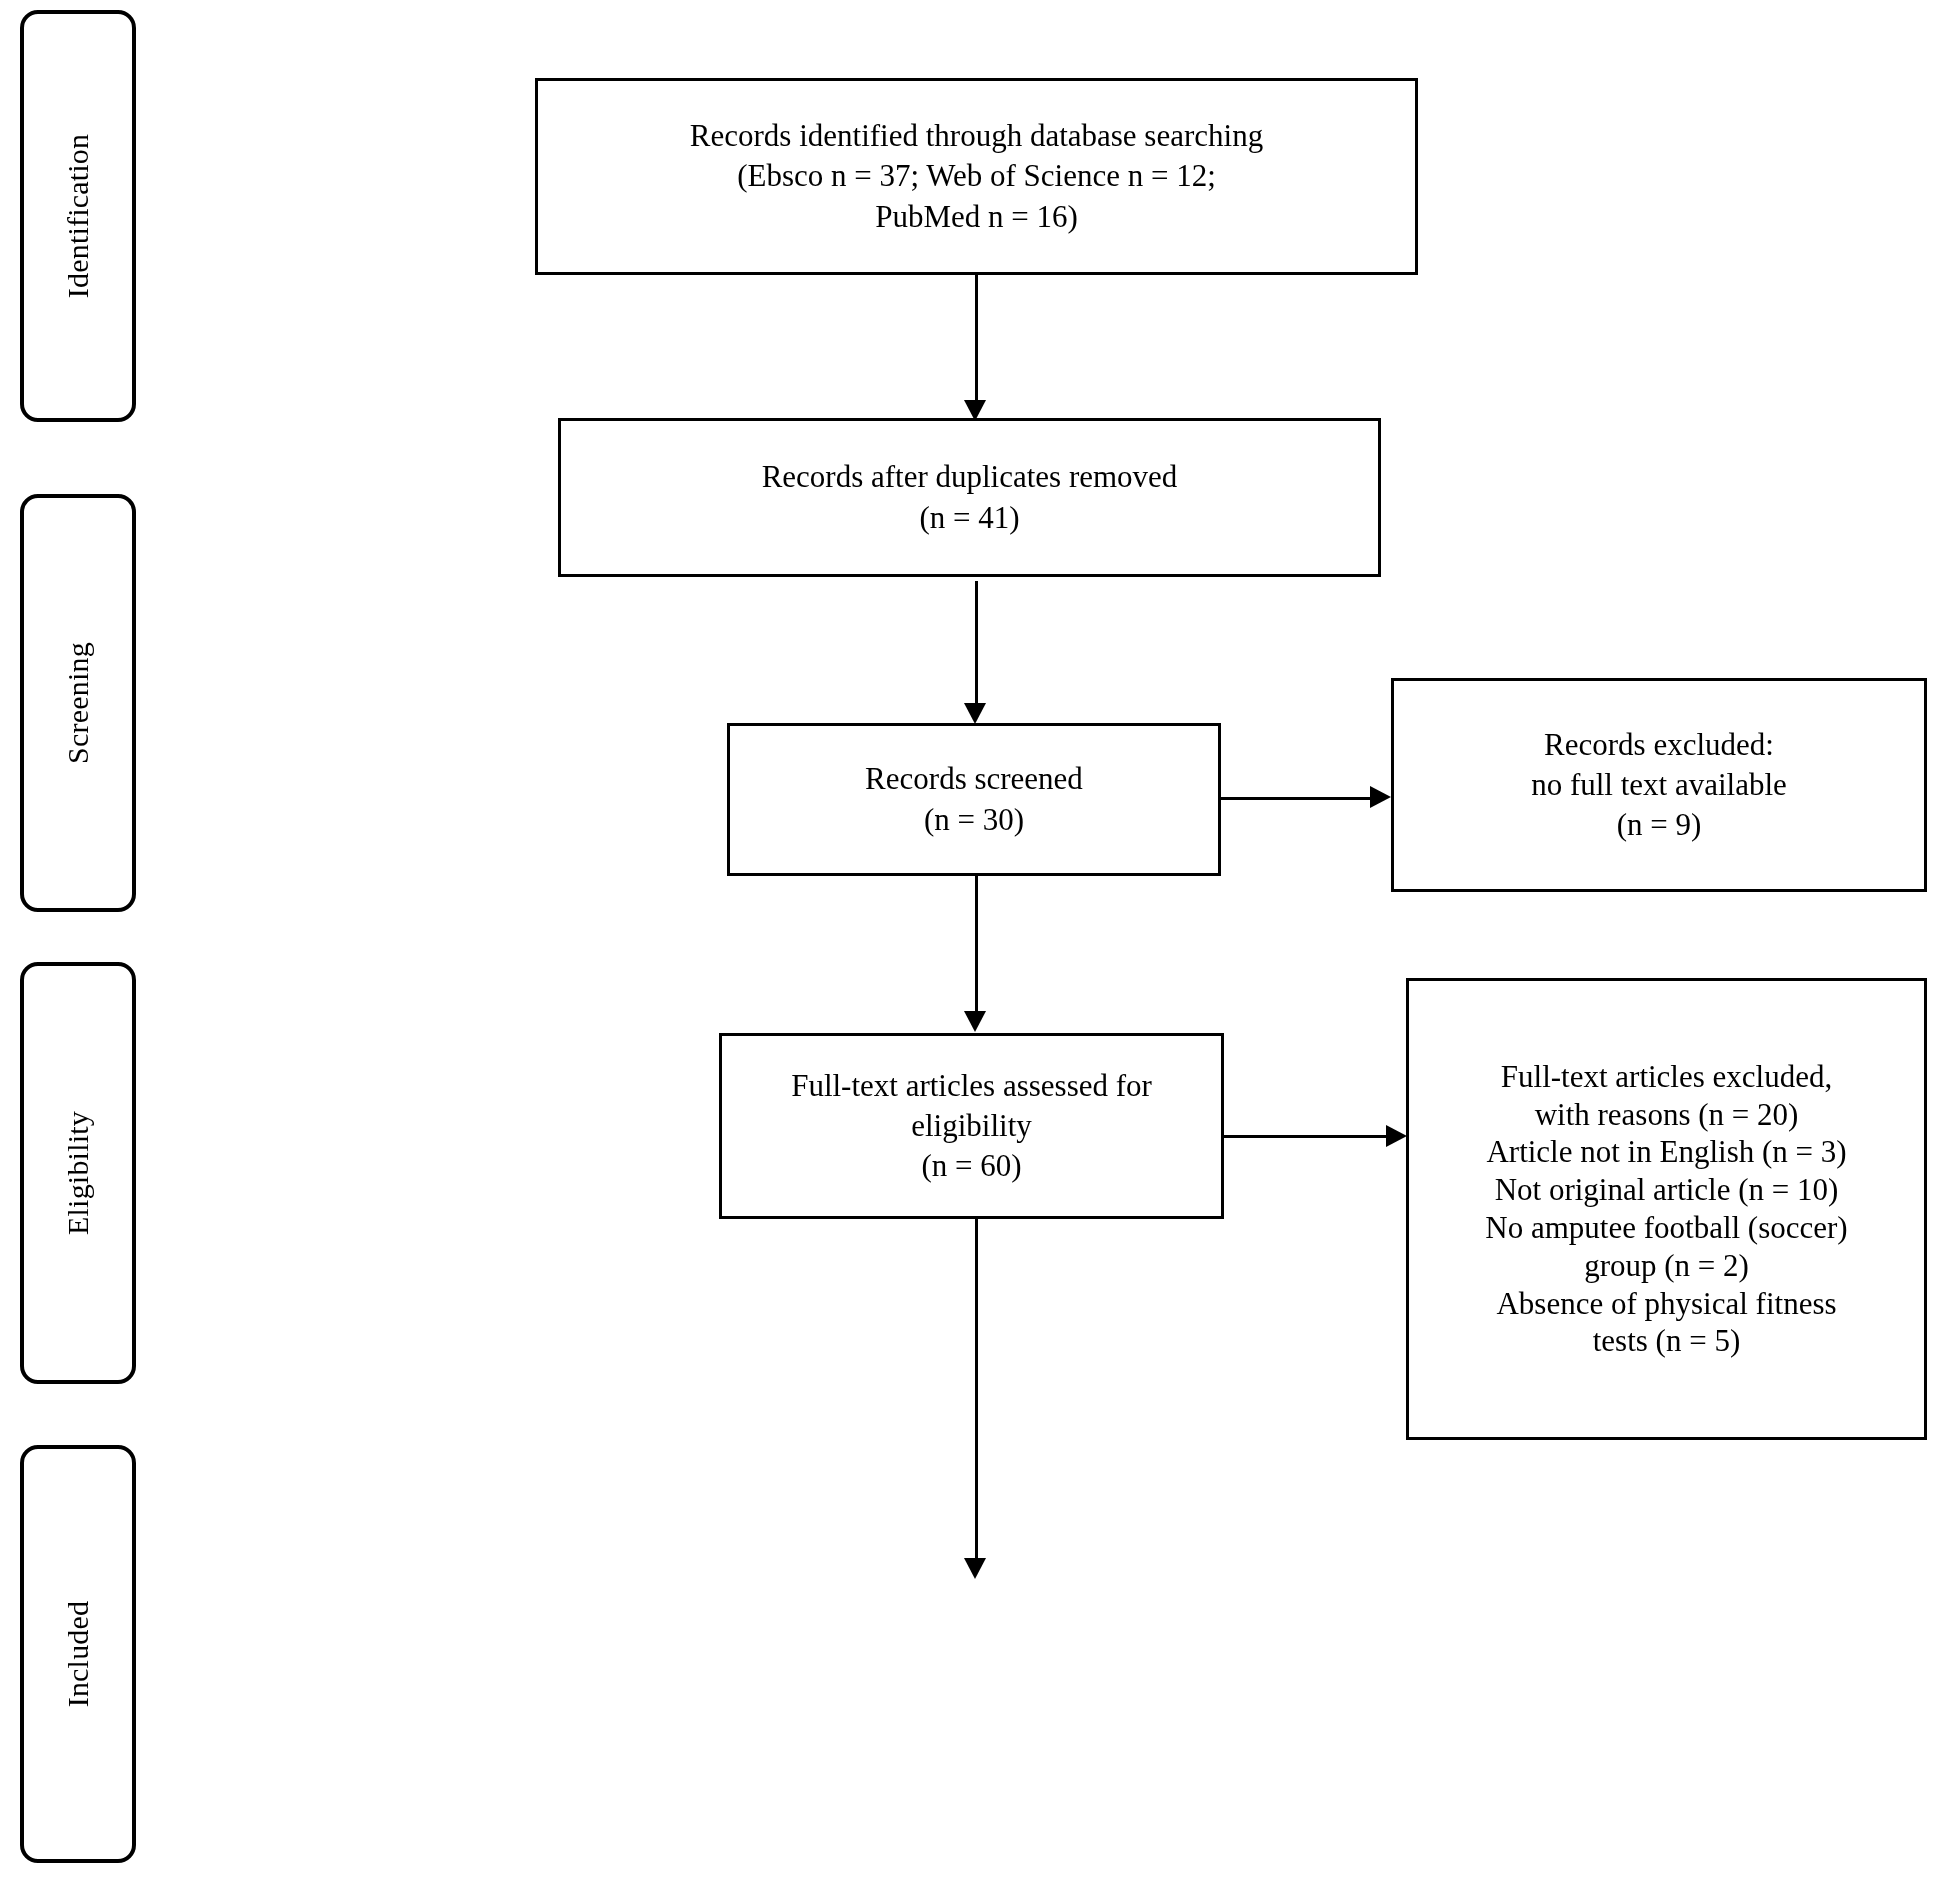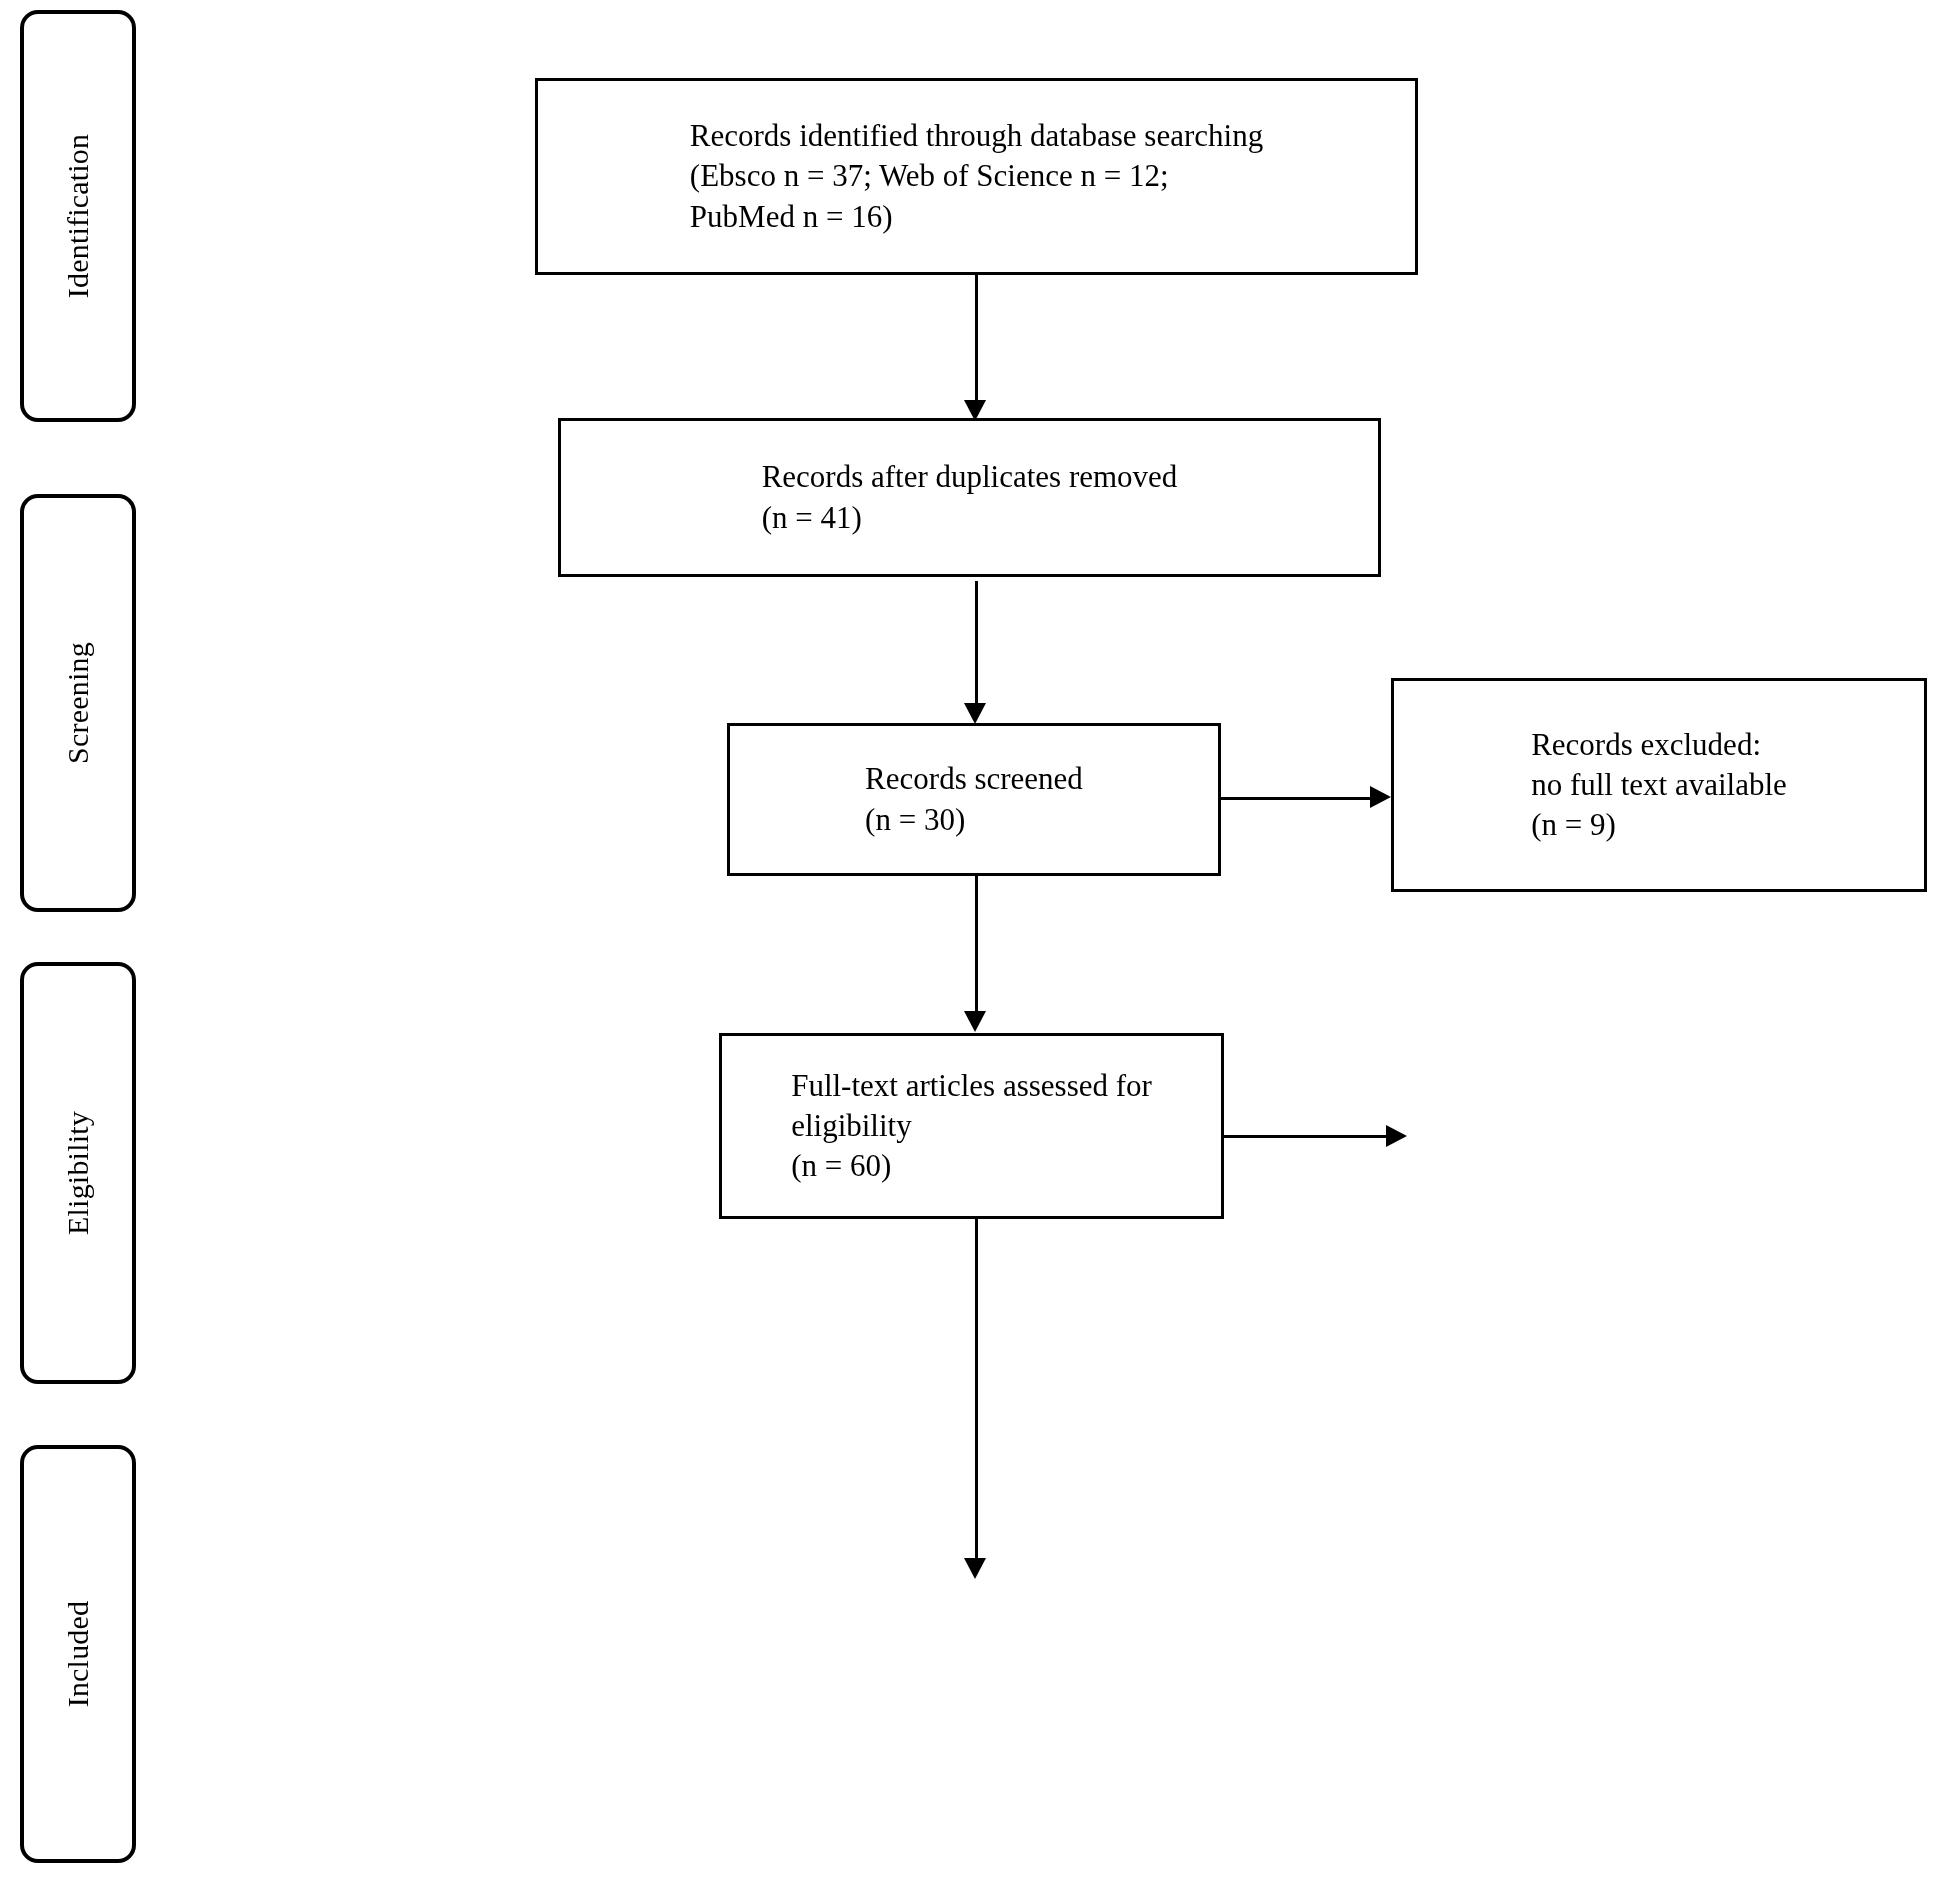--- a/index.html
+++ b/index.html
@@ -38,20 +38,21 @@
 
   
   .node {
     position: absolute;
     box-sizing: border-box;
     border: 3.6px solid #000000;
     background: #ffffff;
     display: flex;
     align-items: center;
     justify-content: center;
+    text-align: center;
     padding: 2.7px 8.1px;
   }
   .node-text {
     font-size: 31px;
     line-height: 1.30;
     white-space: pre-line;
   }
   .node.tight .node-text { line-height: 1.22; }
 
   
@@ -139,19 +140,29 @@
 
   <div class="node" style="left:719px; top:1033px; width:505px; height:186px;">
     <span class="node-text">Full-text articles assessed for
 eligibility
 (n = 60)</span>
   </div>
 
   <div class="hline" style="left:1223px; top:1135px; width:163px;"></div>
   <div class="arrow-right" style="left:1386px; top:1125px;"></div>
 
+  <div class="node tight" style="left:1406px; top:978px; width:521px; height:462px;">
+    <span class="node-text">Full-text articles excluded,
+with reasons (n = 20)
+Article not in English  (n = 3)
+Not original article (n = 10)
+No amputee football (soccer)
+group (n = 2)
+Absence of physical fitness
+tests (n = 5)</span>
+  </div>
 
   <div class="vline" style="left:975px; top:1219px; height:340px;"></div>
   <div class="arrow-down" style="left:964px; top:1558px;"></div>
 
 
 </div>
 
 
 </body></html>

